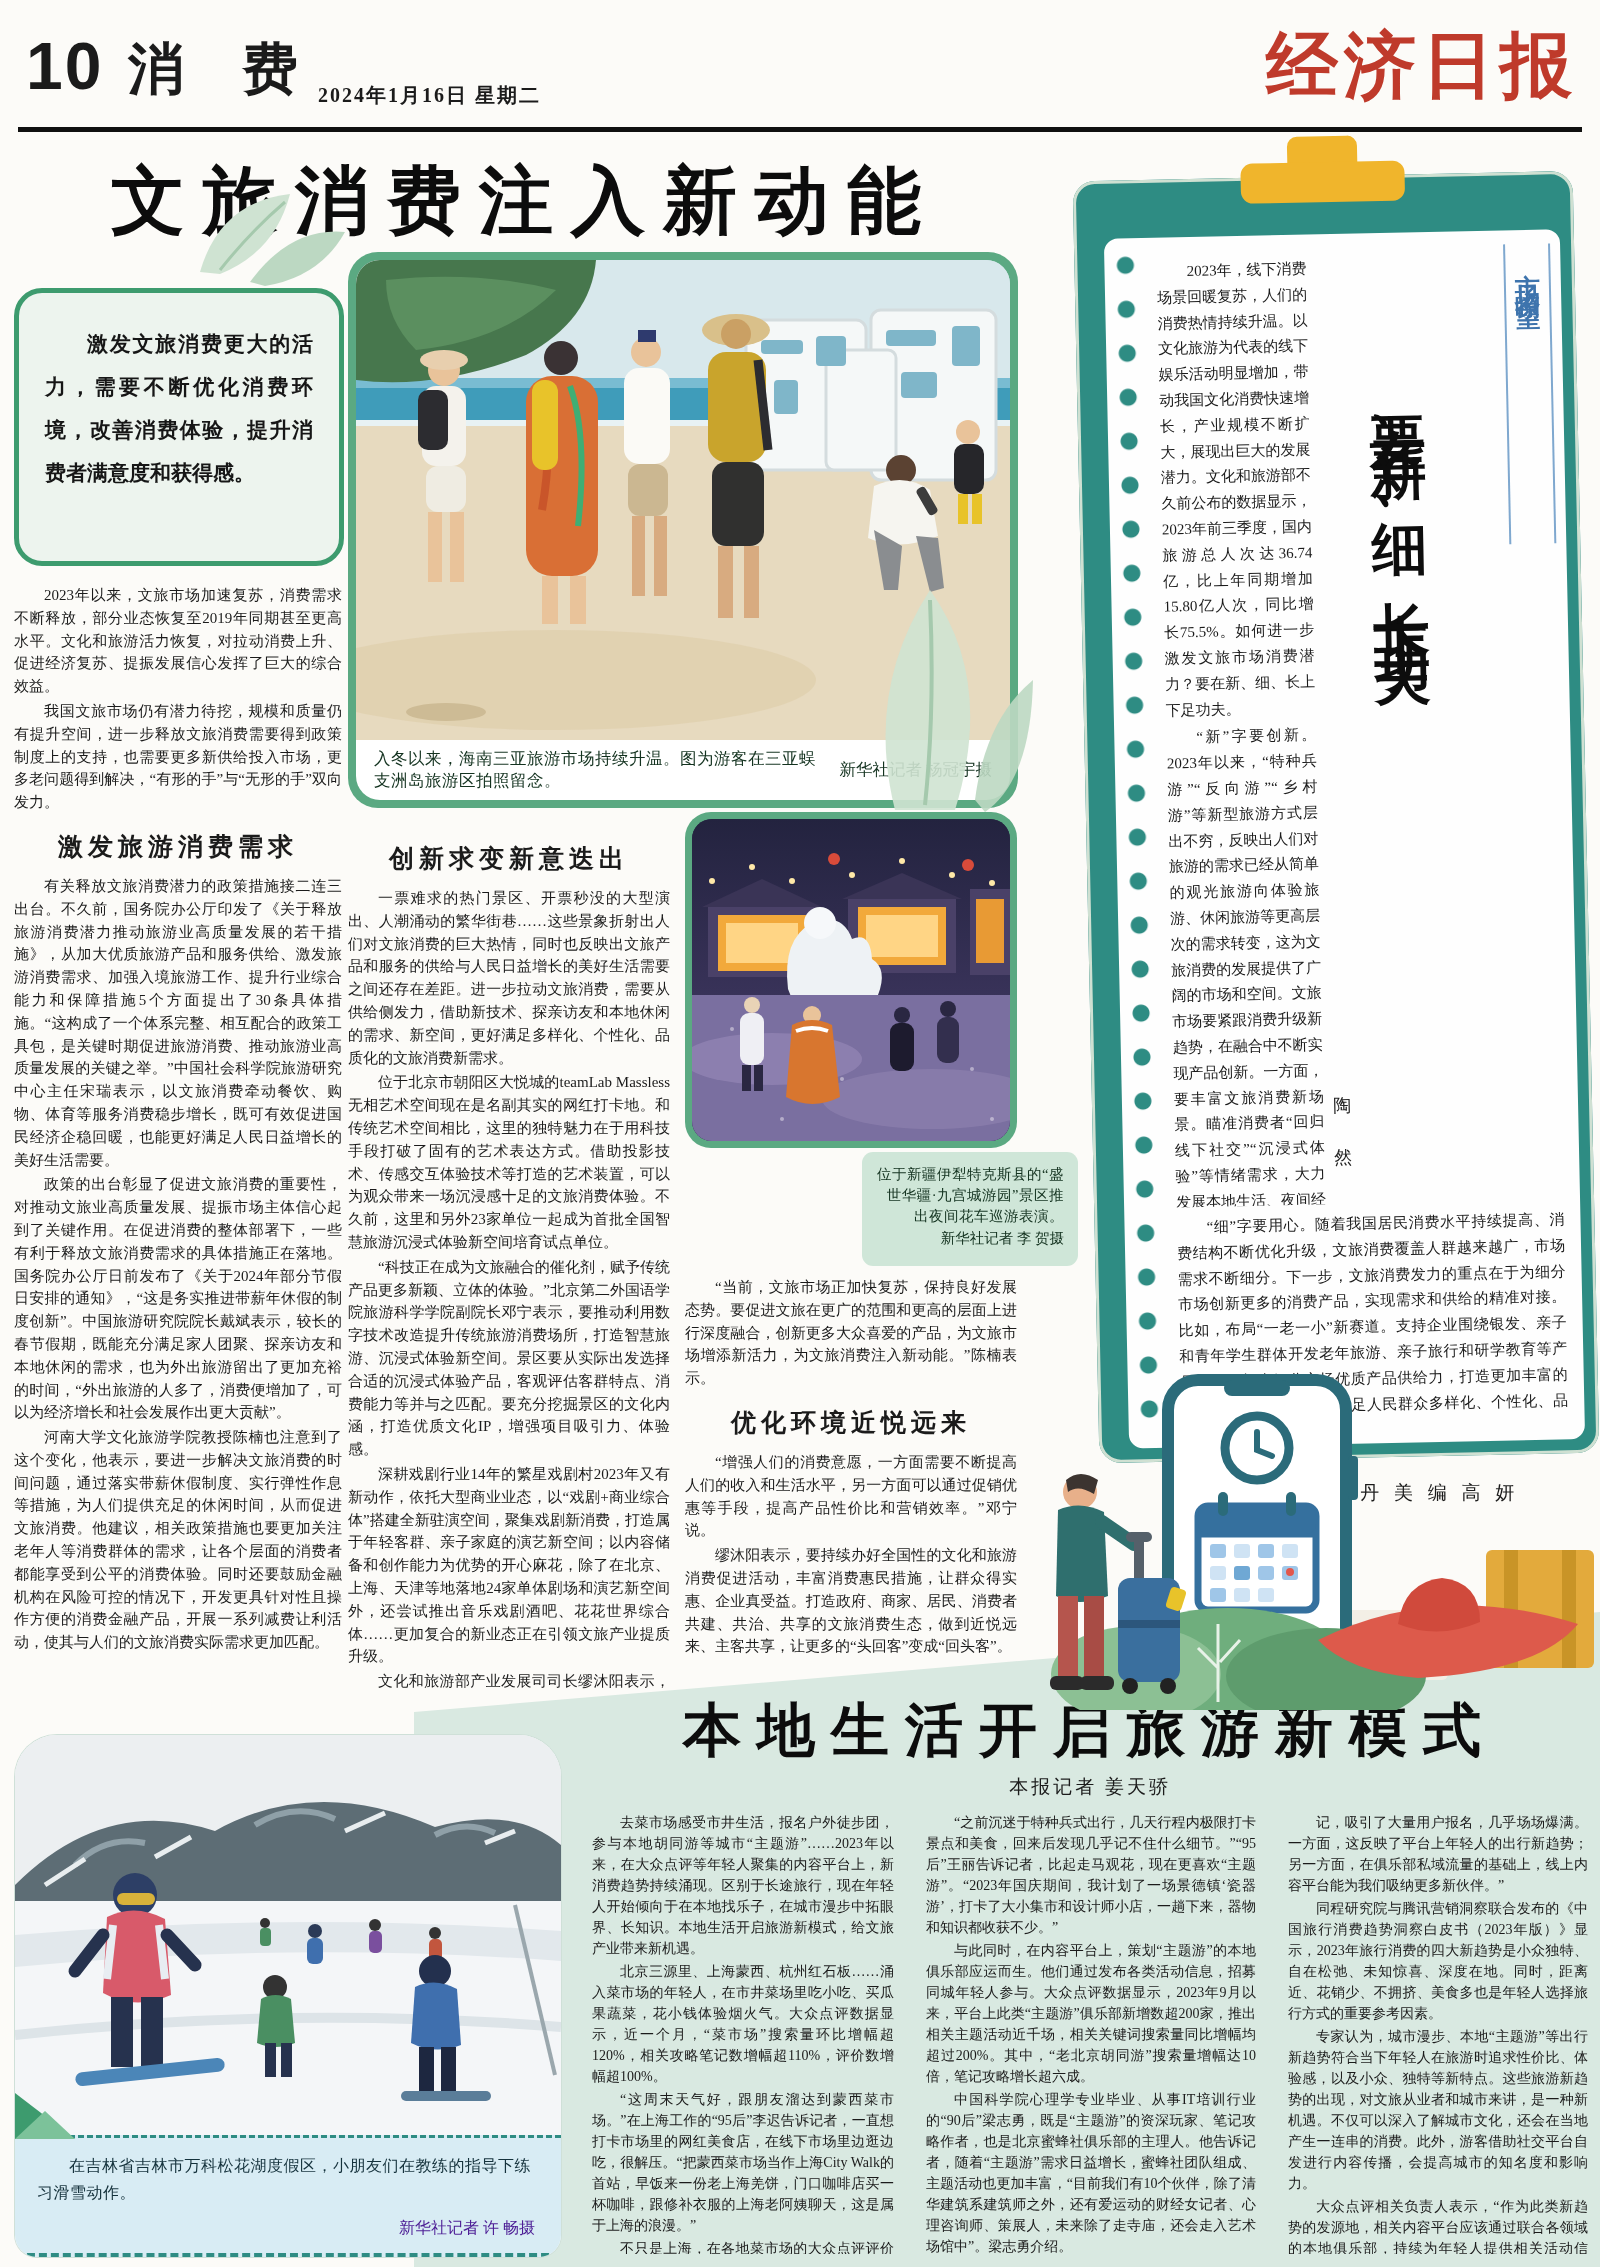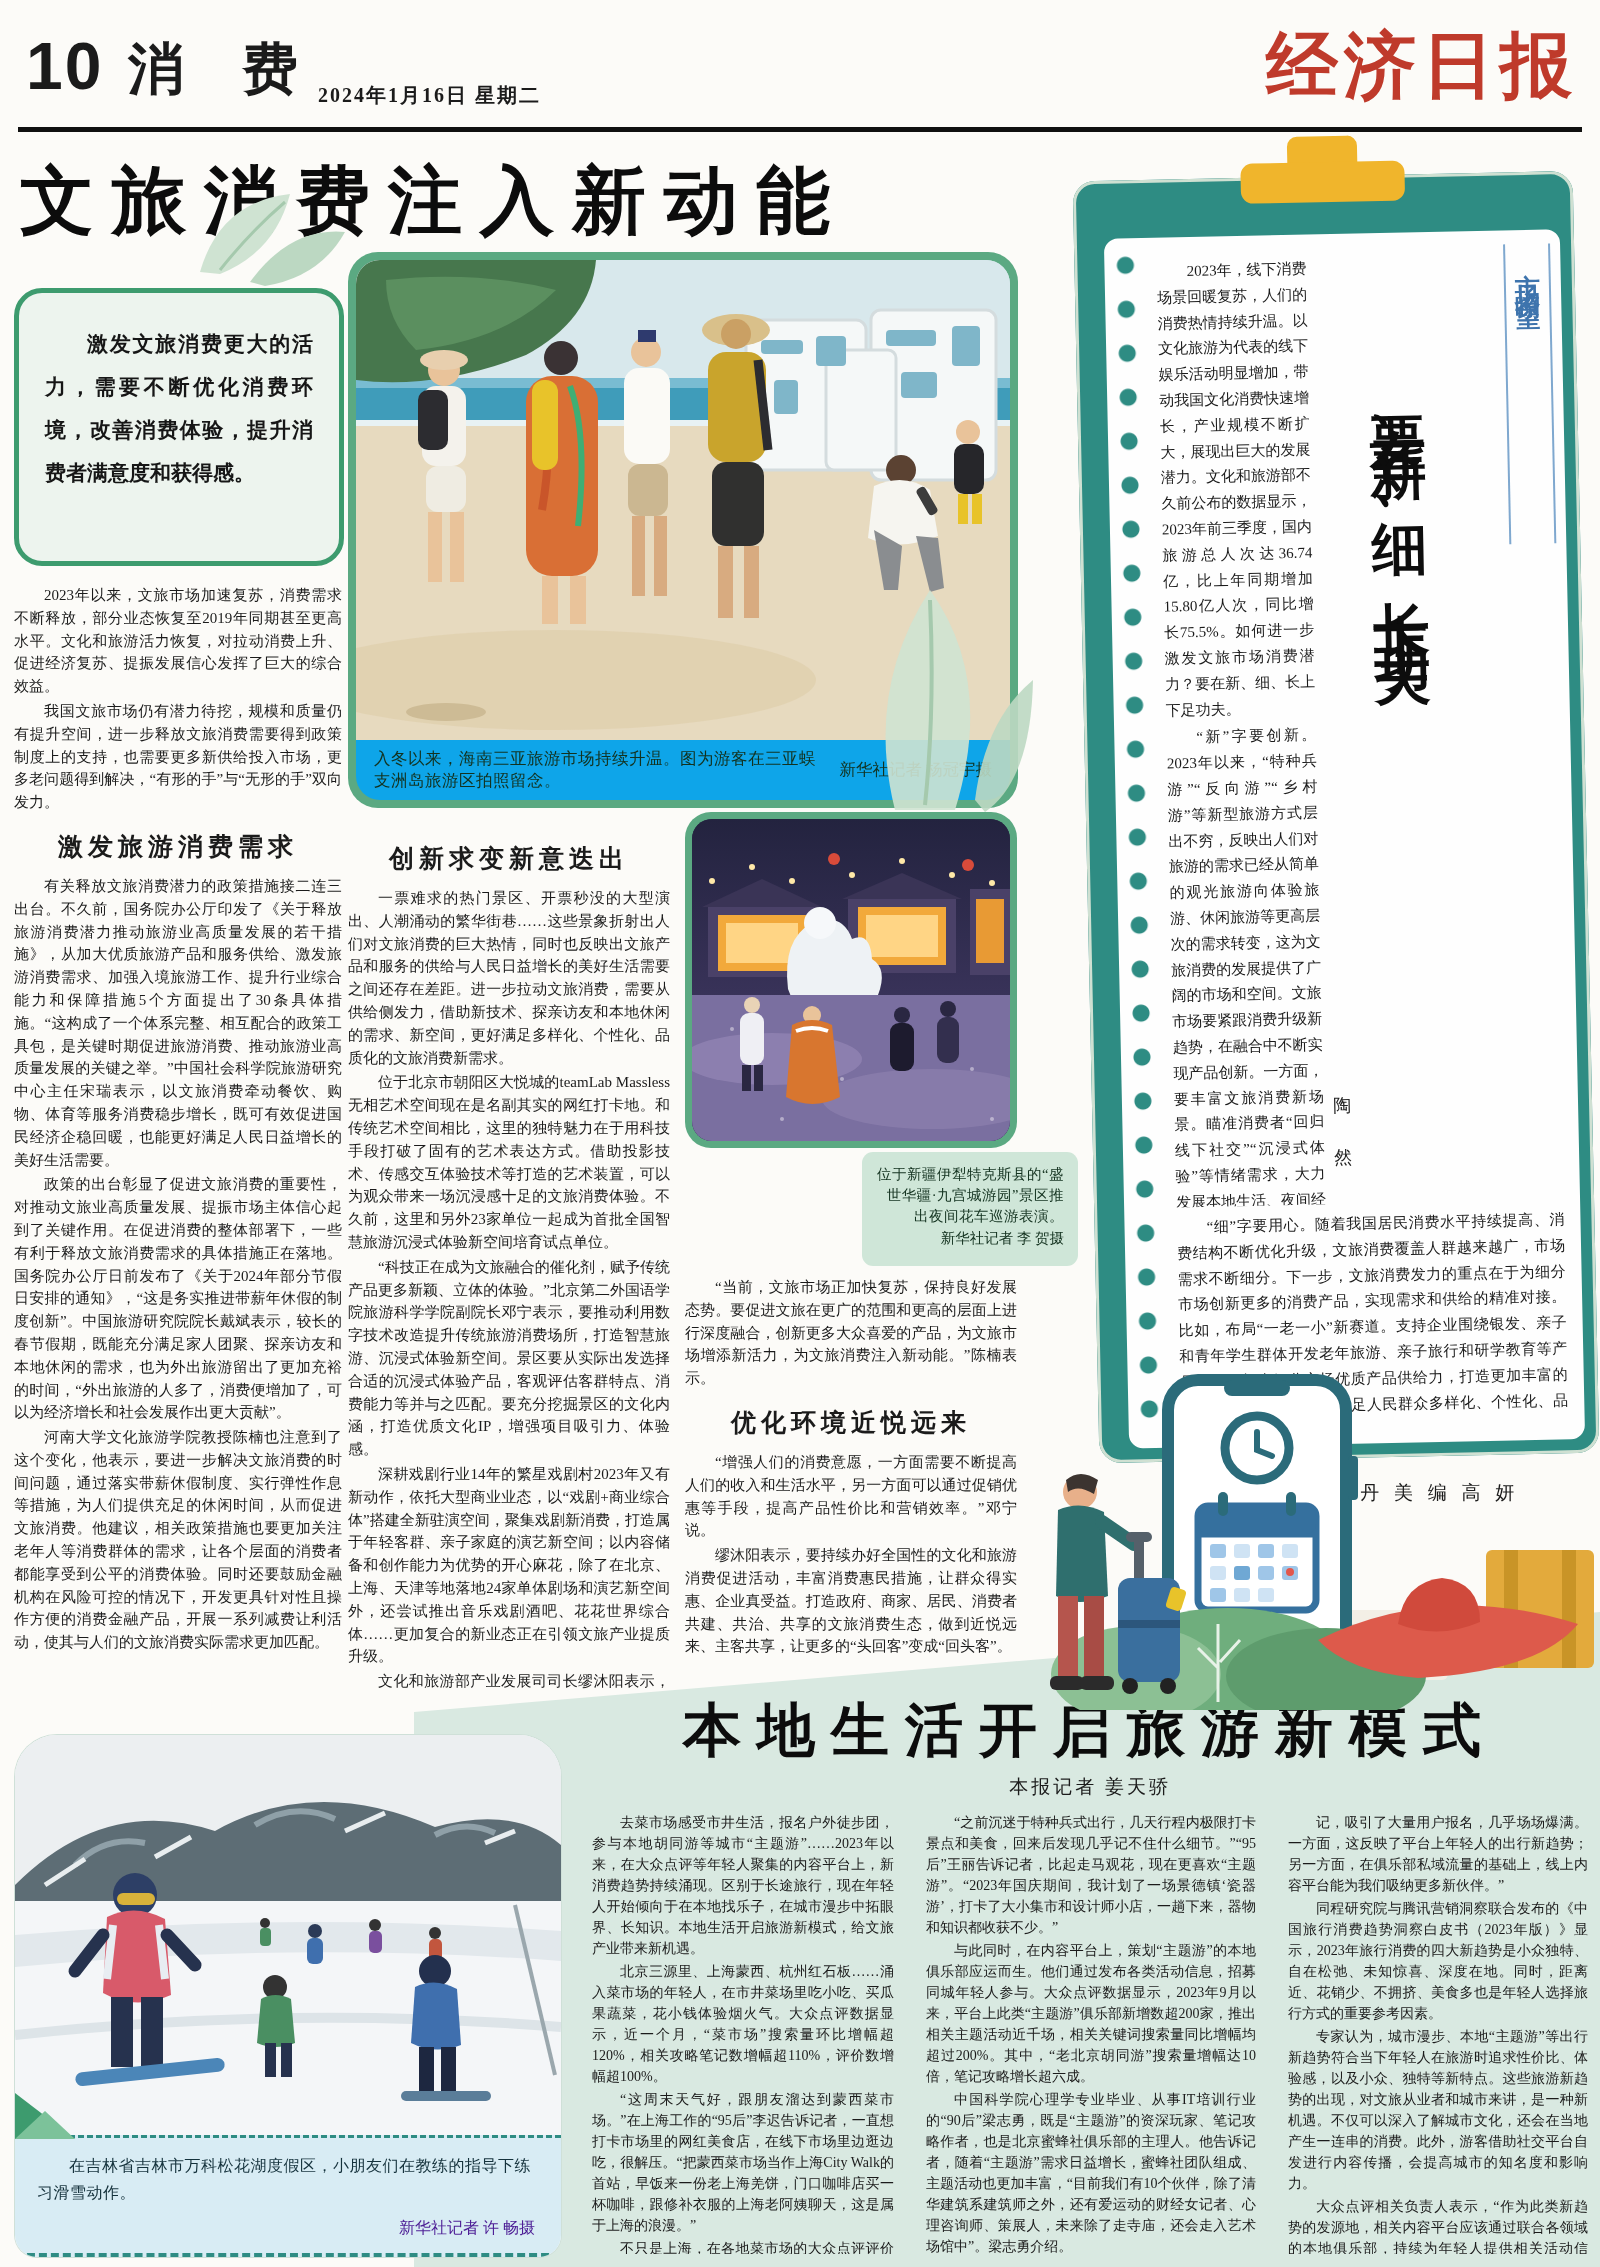--- a/index.html
+++ b/index.html
@@ -8,40 +8,40 @@
   #page { position:relative; width:1600px; height:2267px; background:#fcfbf8; margin:0 auto; overflow:hidden; }
 
   
   #header { position:absolute; left:18px; top:10px; right:18px; height:122px; border-bottom:5px solid #101010; }
   .pagenum { position:absolute; left:8px; top:18px; font-family:"Liberation Sans","DejaVu Sans",sans-serif; font-size:66px; font-weight:900; letter-spacing:2px; }
   .section-name { position:absolute; left:110px; top:22px; font-size:56px; font-weight:900; letter-spacing:22px; }
   .page-date { position:absolute; left:300px; top:72px; font-size:20px; font-weight:700; letter-spacing:2px; }
   .masthead { position:absolute; right:4px; top:8px; font-size:72px; font-weight:900; color:#bf3a2b; letter-spacing:6px; font-family:"Liberation Serif",serif; }
 
   
-  #main-headline { position:absolute; left:20px; top:152px; width:1010px; text-align:left; font-size:74px; font-weight:900; letter-spacing:18px; color:#0c0c0c; }
+  #main-headline { position:absolute; left:20px; top:152px; width:1010px; text-align:center; font-size:74px; font-weight:900; letter-spacing:18px; color:#0c0c0c; }
   #main-byline { position:absolute; left:20px; top:292px; width:1010px; text-align:center; font-size:20px; letter-spacing:4px; }
 
   
   #intro-box { position:absolute; left:14px; top:288px; width:330px; height:278px; border:5px solid #3d9b6e; border-radius:28px; background:#edf4ee; padding:30px 26px; }
   #intro-box .intro-text { font-size:21px; line-height:2.05; text-indent:2em; text-align:justify; color:#161616; font-weight:600; }
   .leaf-decor { position:absolute; pointer-events:none; }
 
   
   .col { position:absolute; overflow:hidden; }
   .para { font-size:15px; line-height:1.52; text-align:justify; text-indent:2em; margin-bottom:2px; }
   .subhead { font-size:25px; font-weight:900; text-align:center; letter-spacing:5px; margin:16px 0 12px 0; }
   #col1 { left:14px; top:584px; width:328px; height:1106px; }
   #col2 { left:348px; top:826px; width:322px; height:864px; }
   #col3-text { left:685px; top:1276px; width:332px; height:414px; }
 
   
   #beach-frame { position:absolute; left:348px; top:252px; width:670px; height:556px; background:#5ba982; border-radius:30px; padding:8px; }
   #beach-frame .photo-inner { width:100%; height:480px; border-radius:24px 24px 0 0; overflow:hidden; background:#d8e8ec; }
-  #beach-frame .photo-caption-band { height:60px; background:#0ea5e9; border-radius:0 0 24px 24px; display:flex; align-items:center; justify-content:center; gap:18px; padding:0 18px; }
+  #beach-frame .photo-caption-band { height:60px; background:#ffffff; border-radius:0 0 24px 24px; display:flex; align-items:center; justify-content:center; gap:18px; padding:0 18px; }
   .caption-text { font-size:16.5px; color:#13321f; letter-spacing:0.5px; }
   .caption-credit { font-size:16.5px; color:#13321f; white-space:nowrap; }
 
   #night-frame { position:absolute; left:685px; top:812px; width:332px; height:336px; background:#5ba982; border-radius:26px; padding:7px; }
   #night-frame .photo-inner { width:100%; height:100%; border-radius:20px; overflow:hidden; background:#2b2a4a; }
   #night-caption { position:absolute; left:862px; top:1152px; width:216px; height:114px; background:#cfe6d8; border-radius:11px; padding:12px 14px; z-index:5; }
   #night-caption .caption-text { display:block; font-size:14.5px; line-height:1.45; text-align:right; }
   #night-caption .caption-credit { display:block; font-size:14.5px; text-align:right; margin-top:2px; }
 
   

